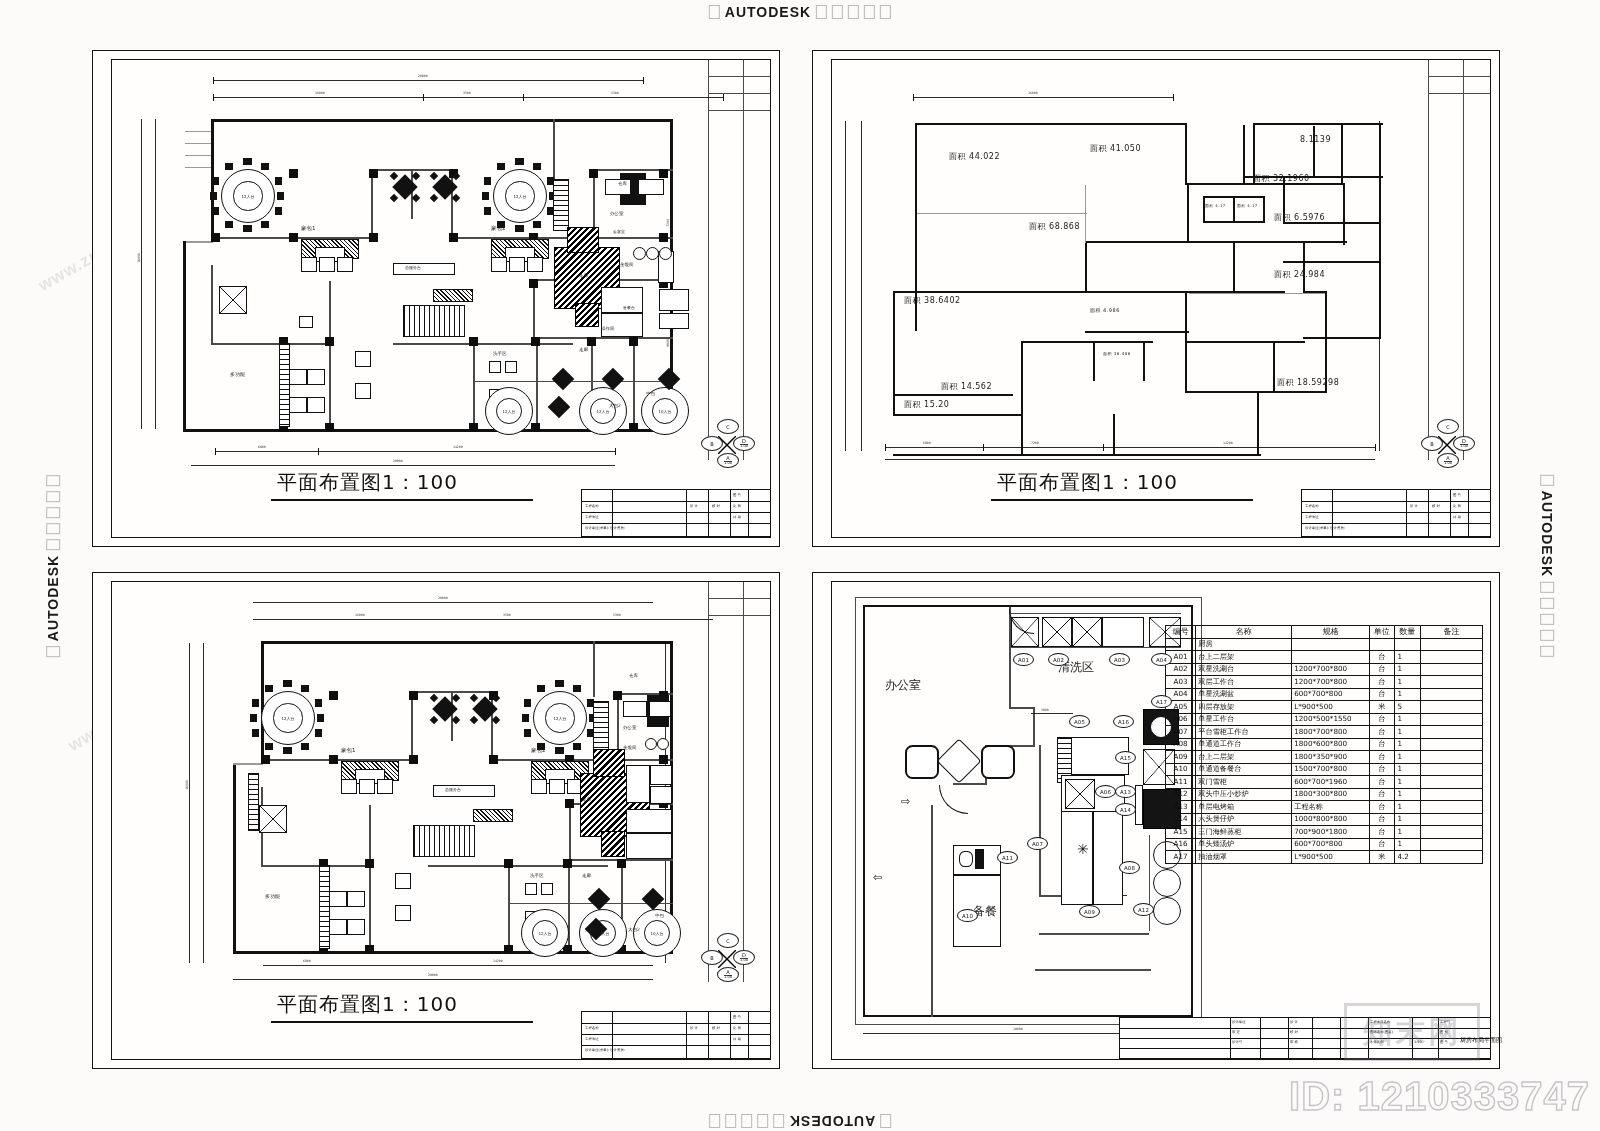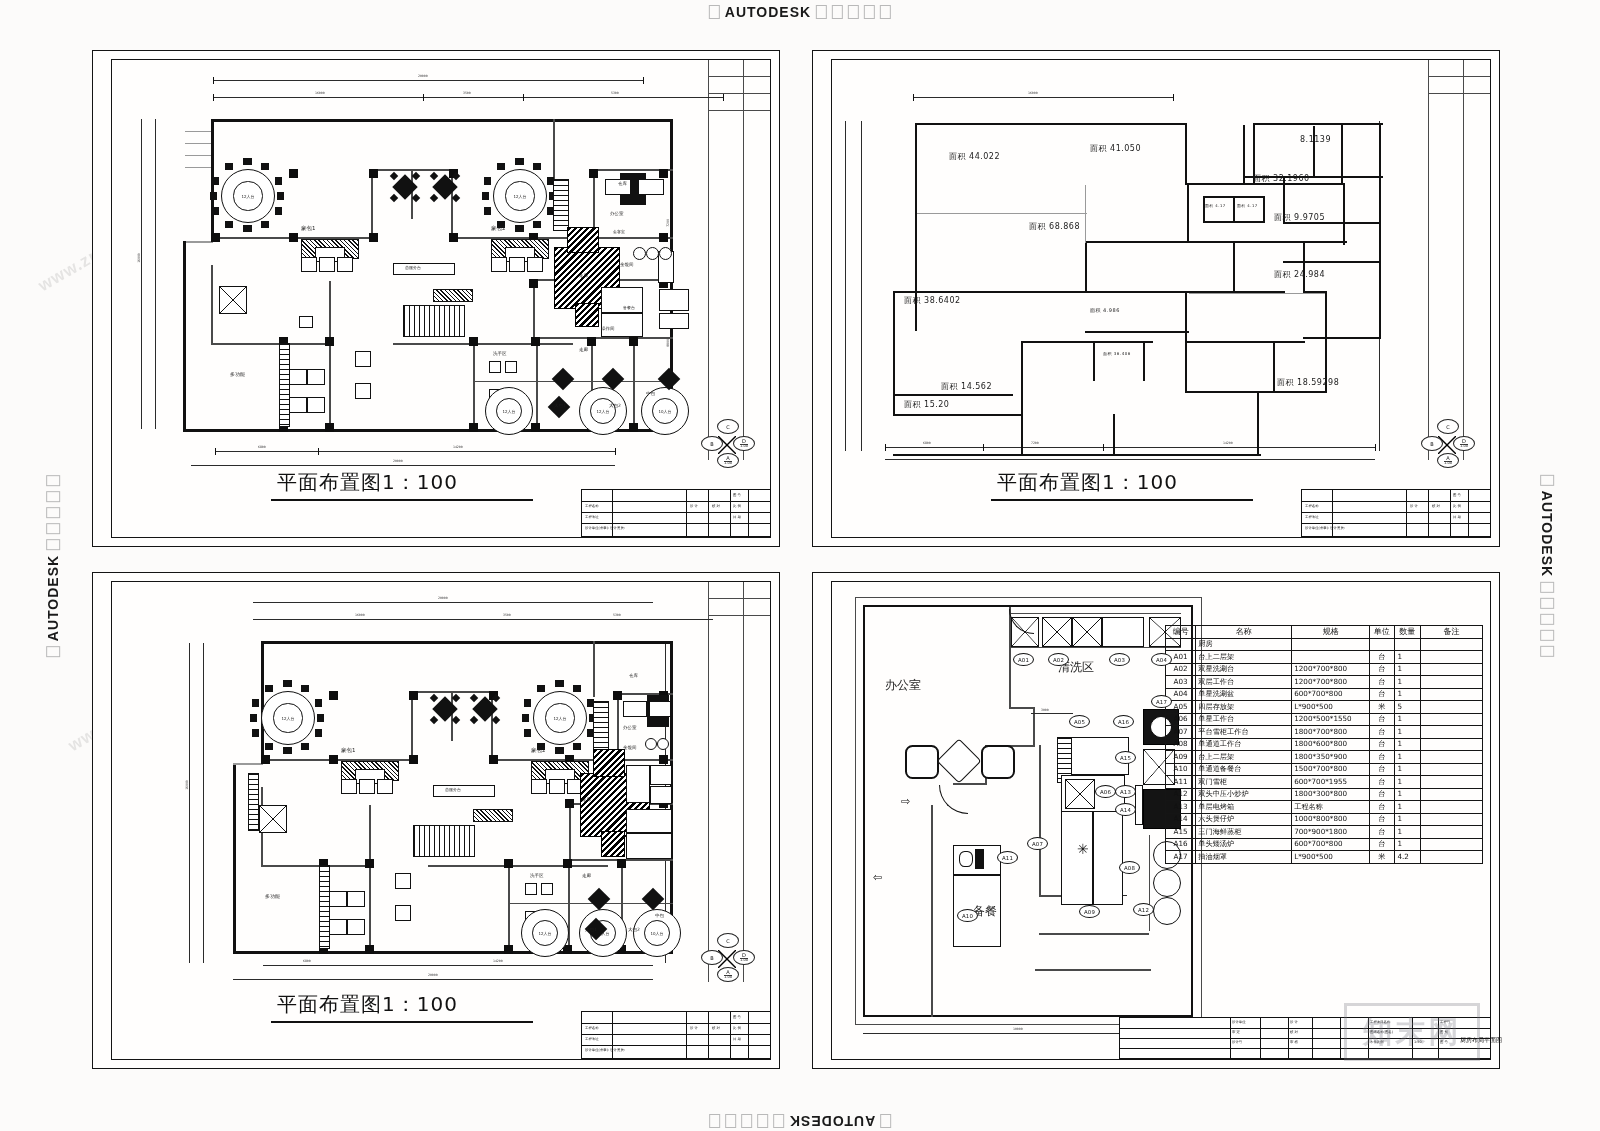--- a/index.html
+++ b/index.html
@@ -564,21 +564,21 @@
     <div class="wall" style="left:470px;top:171px;width:98px;height:2.4px;"></div>
     <div class="wall" style="left:470px;top:210px;width:98px;height:2.4px;"></div>
     <div class="wall" style="left:500px;top:75px;width:1.8px;height:50px;"></div>
 
     <div class="area-lbl" style="left:136px;top:100px;">面积  44.022</div>
     <div class="area-lbl" style="left:277px;top:92px;">面积  41.050</div>
     <div class="area-lbl" style="left:216px;top:170px;">面积  68.868</div>
     <div class="area-lbl" style="left:91px;top:244px;">面积  38.6402</div>
     <div class="area-lbl" style="left:440px;top:122px;">面积  32.1960</div>
     <div class="area-lbl" style="left:487px;top:84px;">8.1139</div>
-    <div class="area-lbl" style="left:461px;top:161px;">面积  9.9705</div>
+    <div class="area-lbl" style="left:461px;top:161px;">面积  6.5976</div>
     <div class="area-lbl" style="left:461px;top:218px;">面积  24.984</div>
     <div class="area-lbl" style="left:464px;top:326px;">面积  18.59298</div>
     <div class="area-lbl" style="left:128px;top:330px;">面积  14.562</div>
     <div class="area-lbl" style="left:91px;top:348px;">面积  15.20</div>
     <div class="area-lbl" style="left:277px;top:256px;font-size:5px;">面积  4.986</div>
     <div class="area-lbl" style="left:392px;top:152px;font-size:3.8px;">面积 4.17</div>
     <div class="area-lbl" style="left:424px;top:152px;font-size:3.8px;">面积 4.17</div>
     <div class="area-lbl" style="left:290px;top:300px;font-size:4px;">面积 36.406</div>
 
     <div class="compass" style="left:608px;top:368px;">
@@ -1053,21 +1053,21 @@
             <td class="c">A10</td>
             <td>单通道备餐台</td>
             <td>1500*700*800</td>
             <td class="c">台</td>
             <td class="num">1</td>
             <td></td>
           </tr>
           <tr>
             <td class="c">A11</td>
             <td>双门雪柜</td>
-            <td>600*700*1955</td>
+            <td>600*700*1960</td>
             <td class="c">台</td>
             <td class="num">1</td>
             <td></td>
           </tr>
           <tr>
             <td class="c">A12</td>
             <td>双头中压小炒炉</td>
             <td>1800*300*800</td>
             <td class="c">台</td>
             <td class="num">1</td>
@@ -1140,14 +1140,15 @@
       <div class="tb-txt" style="left:250px;top:22px;">本件比例</div>
       <div class="tb-txt" style="left:294px;top:22px;">1:50</div>
       <div class="tb-txt" style="left:320px;top:2px;">工程号</div>
       <div class="tb-txt" style="left:320px;top:12px;">图 别</div>
       <div class="tb-txt" style="left:320px;top:22px;">图 号</div>
       <div class="tb-txt big" style="left:340px;top:18px;">厨房布局平面图</div>
     </div>
   </div>
 
   <div class="zhi-wm">知末网</div>
+  <div class="id-wm">ID: 1210333747</div>
 
 </div>
 
 </body></html>

